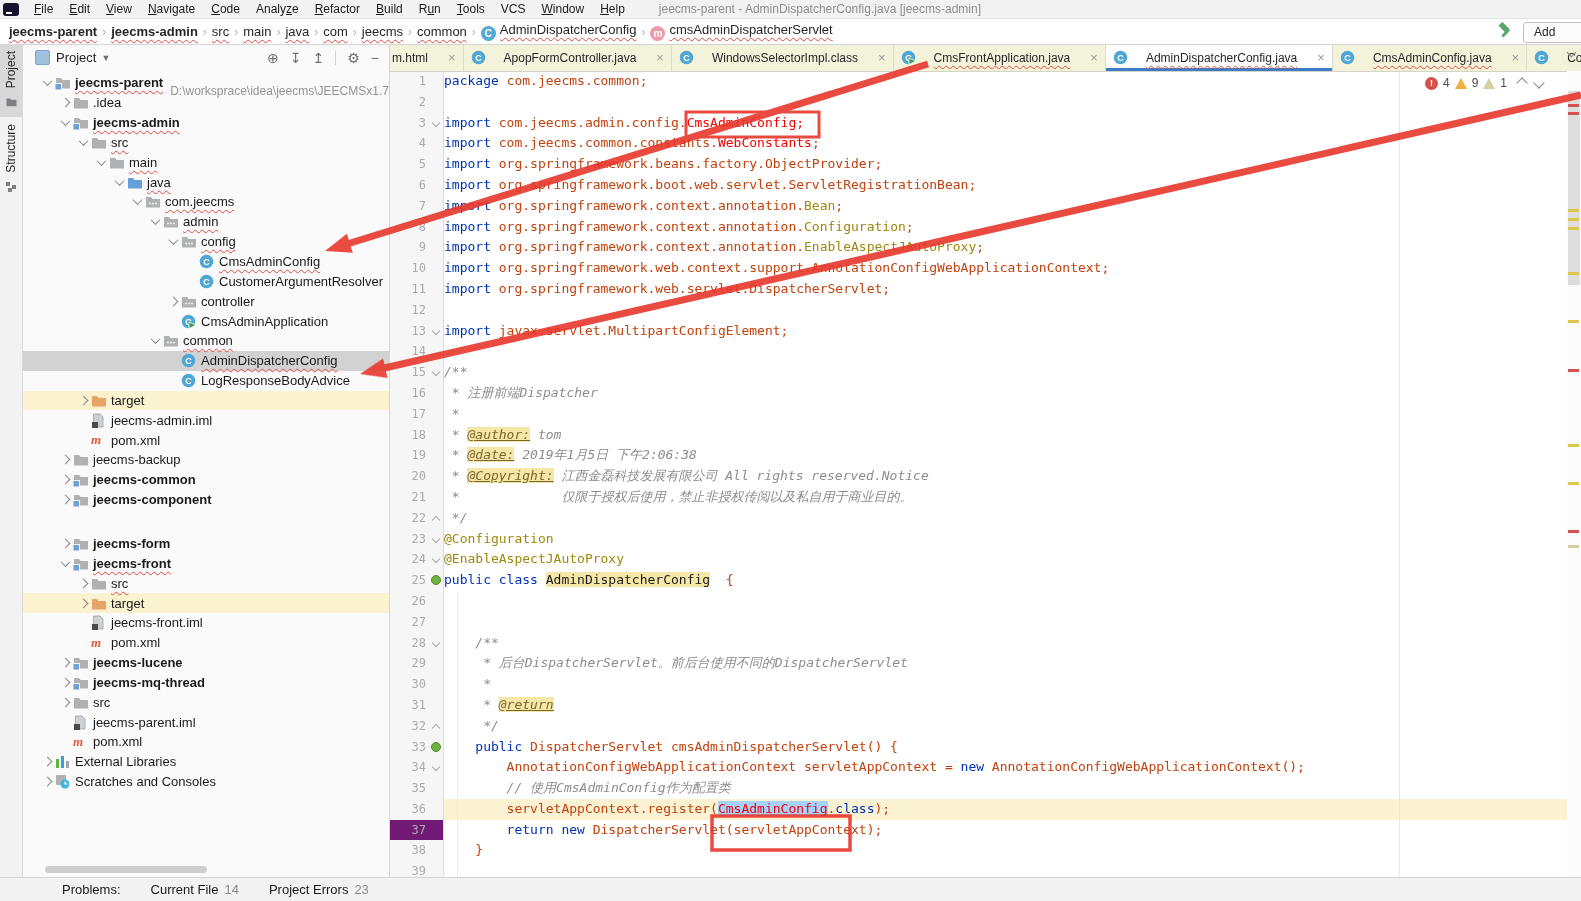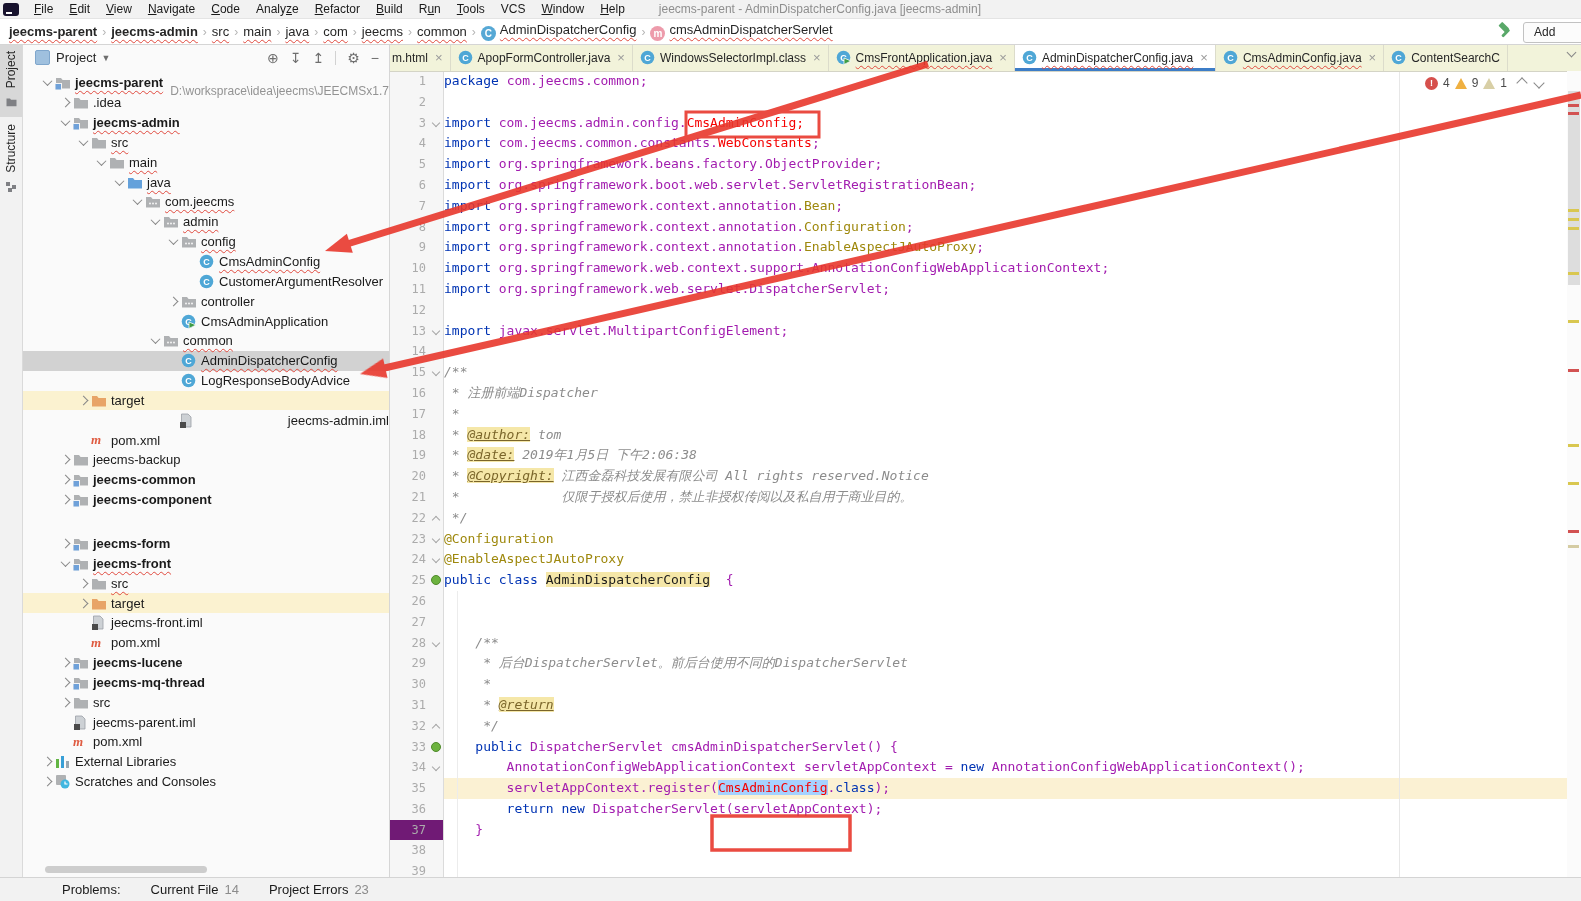--- a/index.html
+++ b/index.html
@@ -46,39 +46,39 @@
   .chev.open{transform:rotate(45deg) translate(-1px,-1px);}
   .chev.closed{transform:rotate(-45deg);}
   .ticon{flex:0 0 20px;display:flex;align-items:center;}
   .tlabel{}
   .tlabel.bold{font-weight:bold;}
   .tsuf{color:#939393;font-size:12px;margin-left:7px;margin-top:16px;}
   .mvn{color:#DF5B41;font-weight:bold;font-style:italic;font-size:13px;font-family:"Liberation Serif",serif;}
   .hsb{position:absolute;left:22px;bottom:4px;width:162px;height:7px;background:#CDCDCD;border-radius:4px;}
   
   .tabbar{position:absolute;left:390px;top:44px;right:0;height:27px;background:#F2F3DA;border-bottom:1px solid #D4D4C6;display:flex;font-size:12px;overflow:hidden;padding-right:16px;z-index:3;}
-  .tab{display:flex;align-items:center;padding:0 7px;border-right:1px solid #DCDCCB;color:#262626;gap:5px;cursor:pointer;flex:0 0 auto;}
+  .tab{display:flex;align-items:center;padding:0 7px;border-right:1px solid #DCDCCB;color:#262626;gap:18px;cursor:pointer;flex:0 0 auto;}
   .tab.active{background:#FFFFFF;box-shadow:inset 0 -3px 0 #3D7DC7;}
   .tclose{color:#9A9A9A;margin-left:2px;font-size:13px;line-height:13px;}
   .chevtabs{position:absolute;right:3px;top:49px;color:#6E6E6E;z-index:4;width:10px;height:10px;}
   .chevtabs i{display:block;width:6px;height:6px;border-right:1.5px solid #878787;border-bottom:1.5px solid #878787;transform:rotate(45deg);}
   
   .gutter{position:absolute;left:390px;top:71px;width:53px;bottom:24px;background:#F6F6F6;border-right:1px solid #DBDBDB;font-family:"DejaVu Sans Mono",monospace;font-size:12px;color:#ABABAB;overflow:hidden;z-index:2;}
   .gl{height:20.8px;position:relative;line-height:20.8px;}
   .gl .num{position:absolute;right:17px;}
   .gl.cur{background:#701a75;}
   .fchev{position:absolute;right:4px;top:7px;width:5px;height:5px;border-right:1.3px solid #A6A6A6;border-bottom:1.3px solid #A6A6A6;}
   .fchev.m{transform:rotate(45deg);}
   .fchev.e{transform:rotate(-135deg);top:9px;}
   .bean{position:absolute;right:2px;top:5px;width:10px;height:10px;border-radius:50%;background:#6DB33F;border:1px solid #4F8A2B;box-sizing:border-box;}
   .codearea{position:absolute;left:444px;top:71px;right:14px;bottom:24px;background:#fff;overflow:hidden;font-family:"DejaVu Sans Mono",monospace;font-size:13px;color:#1A1A1A;z-index:1;}
   .cl{height:20.8px;line-height:20.8px;white-space:pre;}
   .cl.cur{background:#FBF1D3;}
   .kw{color:#0033B3;}
-  .pl{color:#a21caf;}
+  .pl{color:#c2410c;}
   .ann{color:#9E880D;}
   .err{color:#F50000;}
   .cmt{color:#8C8C8C;font-style:italic;}
   .str{color:#067D17;}
   .tag{color:#7A652A;font-style:italic;background:#F5E7A8;text-decoration:underline;}
   .hl{background:#F5E7A8;}
   .sel{background:#A6D2FF;color:#F50000;}
   .mguide{position:absolute;left:955px;top:0;bottom:0;width:1px;background:#E7E7E7;}
   .iguide{position:absolute;left:13px;top:520px;bottom:0;width:1px;background:#ECECEC;}
   
@@ -386,21 +386,21 @@
           <span class="chsp">
             <span class="chev closed"></span>
           </span>
           <span class="ticon">
             <svg width="16" height="15" viewBox="0 0 16 15">
               <path d="M1 3 h5 l1.6 2 H15 v8.5 H1 z" fill="#E8A467"></path>
             </svg>
           </span>
           <span class="tlabel">target</span>
         </div>
-        <div class="trow" style="padding-left: 52px; justify-content: space-between;">
+        <div class="trow" style="padding-left: 52px;">
           <span class="chsp"></span>
           <span class="ticon">
             <svg width="14" height="15" viewBox="0 0 14 15">
               <path d="M2.5 1 h6.5 l3 3 v10 H2.5 z" fill="#CDD1D5" stroke="#9AA0A6" stroke-width="0.8"></path>
               <rect x="1" y="9" width="6" height="6" fill="#4A4A4A"></rect>
             </svg>
           </span>
           <span class="tlabel">jeecms-admin.iml</span>
         </div>
         <div class="trow" style="padding-left: 52px;">
@@ -821,20 +821,21 @@
         <div class="cl"><span class="kw">public class </span><span class="hl">AdminDispatcherConfig</span><span class="pl">  {</span></div>
         <div class="cl"></div>
         <div class="cl"></div>
         <div class="cl"><span class="cmt">    /**</span></div>
         <div class="cl"><span class="cmt">     * 后台DispatcherServlet。前后台使用不同的DispatcherServlet</span></div>
         <div class="cl"><span class="cmt">     *</span></div>
         <div class="cl"><span class="cmt">     * </span><span class="tag">@return</span></div>
         <div class="cl"><span class="cmt">     */</span></div>
         <div class="cl"><span class="kw">    public </span><span class="pl">DispatcherServlet cmsAdminDispatcherServlet() {</span></div>
         <div class="cl"><span class="pl">        AnnotationConfigWebApplicationContext servletAppContext = </span><span class="kw">new</span><span class="pl"> AnnotationConfigWebApplicationContext();</span></div>
+        <div class="cl"><span class="cmt">        // 使用CmsAdminConfig作为配置类</span></div>
         <div class="cl cur"><span class="pl">        servletAppContext.register(</span><span class="sel">CmsAdminConfig</span><span class="pl">.</span><span class="kw">class</span><span class="pl">);</span></div>
         <div class="cl"><span class="kw">        return new </span><span class="pl">DispatcherServlet(servletAppContext);</span></div>
         <div class="cl"><span class="pl">    }</span></div>
       </div>
   </div>
 
   <div class="insp">
     <span class="errball">!</span>
     <span>4</span>
     <span class="tri"></span>

